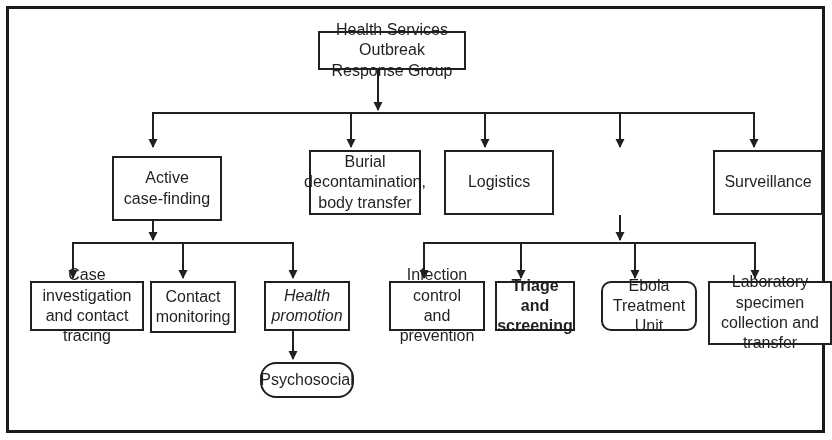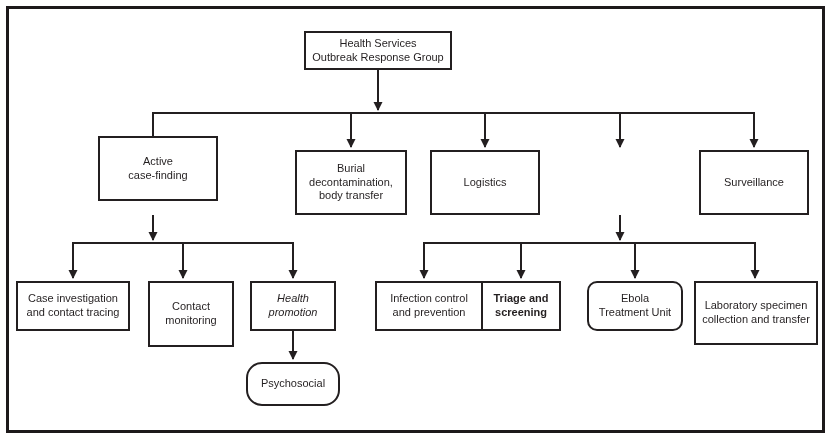--- a/index.html
+++ b/index.html
@@ -24,23 +24,24 @@
     position: absolute;
     box-sizing: border-box;
     border: 2px solid #231f20;
     background: #ffffff;
     color: #231f20;
     display: flex;
     align-items: center;
     justify-content: center;
     text-align: center;
     white-space: pre-line;
-    font-size: 11px;
+    font-size: 16px;
     line-height: 1.27;
     padding: 2px 1px;
+    margin-left: 14px;
   }
 </style>
 </head>
 <body>
 
 <div class="canvas">
 
   <div class="frame"></div>
 
   <svg class="connectors" width="832" height="440" viewBox="0 0 832 440">
@@ -72,39 +73,39 @@
       <line x1="635" y1="243" x2="635" y2="278" marker-end="url(#arrow)"></line>
       <line x1="755" y1="243" x2="755" y2="278" marker-end="url(#arrow)"></line>
 
       <line x1="293" y1="331" x2="293" y2="359" marker-end="url(#arrow)"></line>
     </g>
   </svg>
 
   <div class="node" style="left:304px;top:31px;width:148px;height:39px;">Health Services
 Outbreak Response Group</div>
 
-  <div class="node" style="left:98px;top:136px;width:120px;height:65px;">Active
+  <div class="node" style="left:98px;top:156px;width:110px;height:65px;">Active
 case-finding</div>
   <div class="node" style="left:295px;top:150px;width:112px;height:65px;">Burial
 decontamination,
 body transfer</div>
   <div class="node" style="left:430px;top:150px;width:110px;height:65px;">Logistics</div>
   <div class="node" style="left:699px;top:150px;width:110px;height:65px;">Surveillance</div>
 
   <div class="node" style="left:16px;top:281px;width:114px;height:50px;">Case investigation
 and contact tracing</div>
-  <div class="node" style="left:148px;top:281px;width:86px;height:66px;">Contact
+  <div class="node" style="left:136px;top:281px;width:86px;height:52px;">Contact
 monitoring</div>
   <div class="node" style="left:250px;top:281px;width:86px;height:50px;font-style:italic;">Health
 promotion</div>
 
-  <div class="node" style="left:375px;top:281px;width:108px;height:50px;">Infection control
+  <div class="node" style="left:375px;top:281px;width:96px;height:50px;">Infection control
 and prevention</div>
   <div class="node" style="left:481px;top:281px;width:80px;height:50px;font-weight:bold;">Triage and
 screening</div>
   <div class="node" style="left:587px;top:281px;width:96px;height:50px;border-radius:10px;">Ebola
 Treatment Unit</div>
   <div class="node" style="left:694px;top:281px;width:124px;height:64px;">Laboratory specimen
 collection and transfer</div>
 
-  <div class="node" style="left:246px;top:362px;width:94px;height:44px;border-radius:16px;">Psychosocial</div>
+  <div class="node" style="left:246px;top:362px;width:94px;height:36px;border-radius:16px;">Psychosocial</div>
 
 </div>
 
 </body></html>

